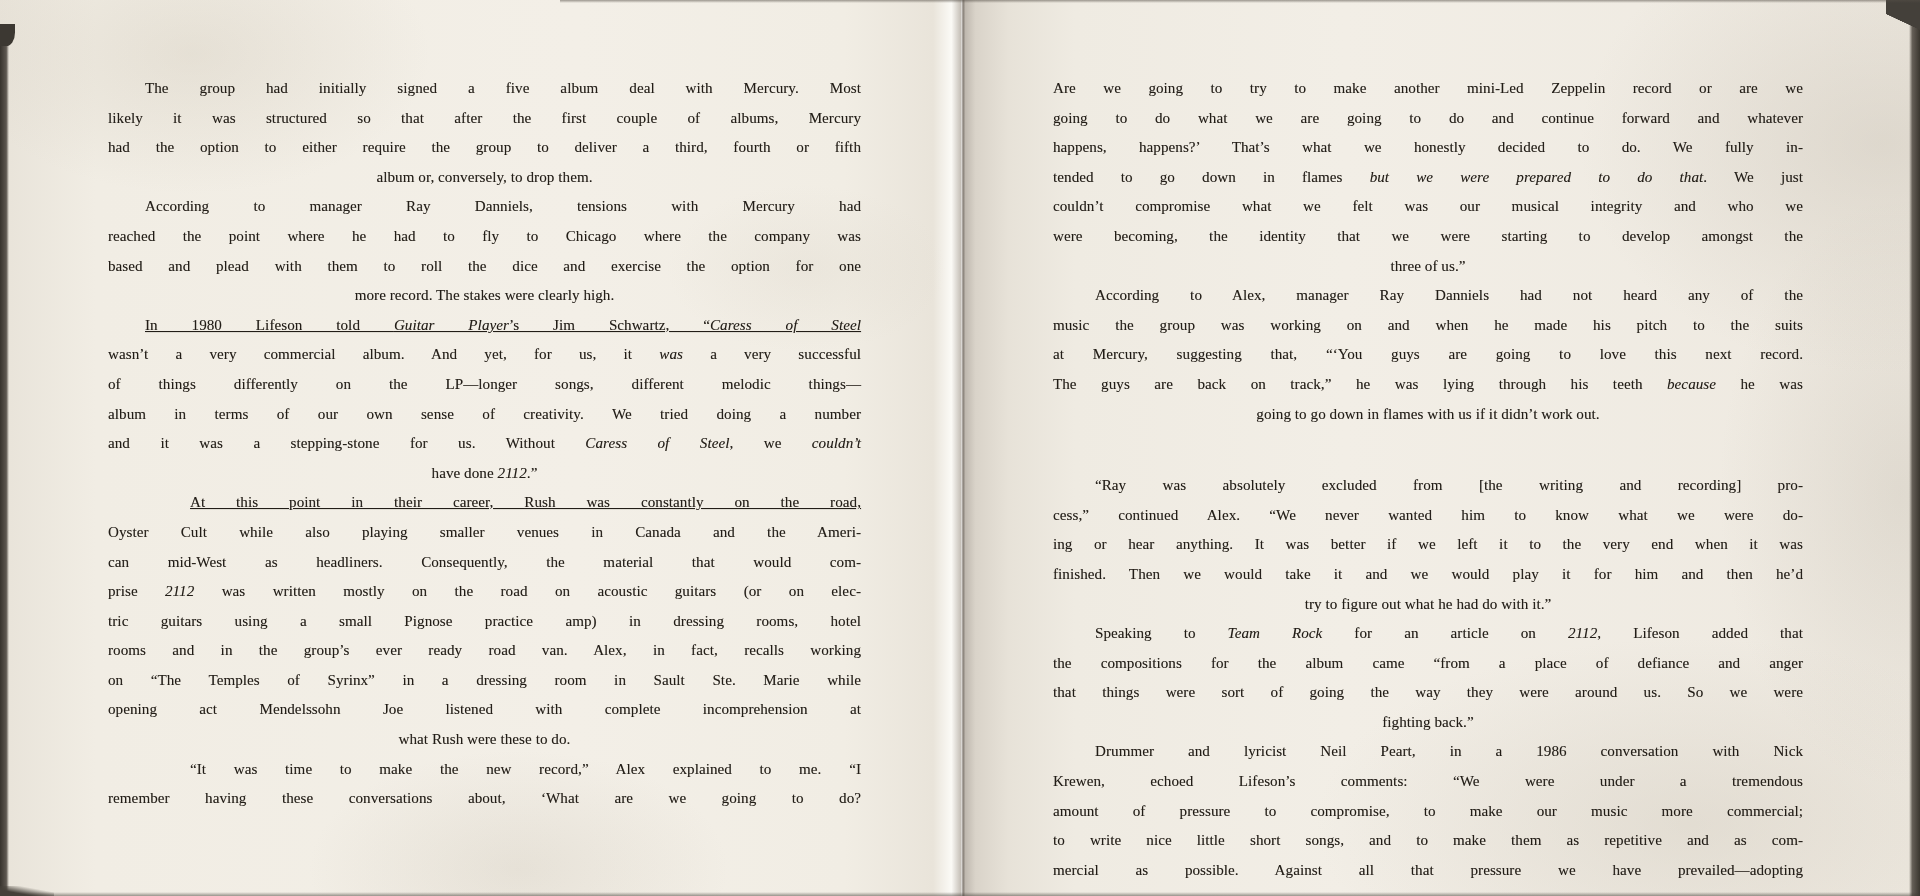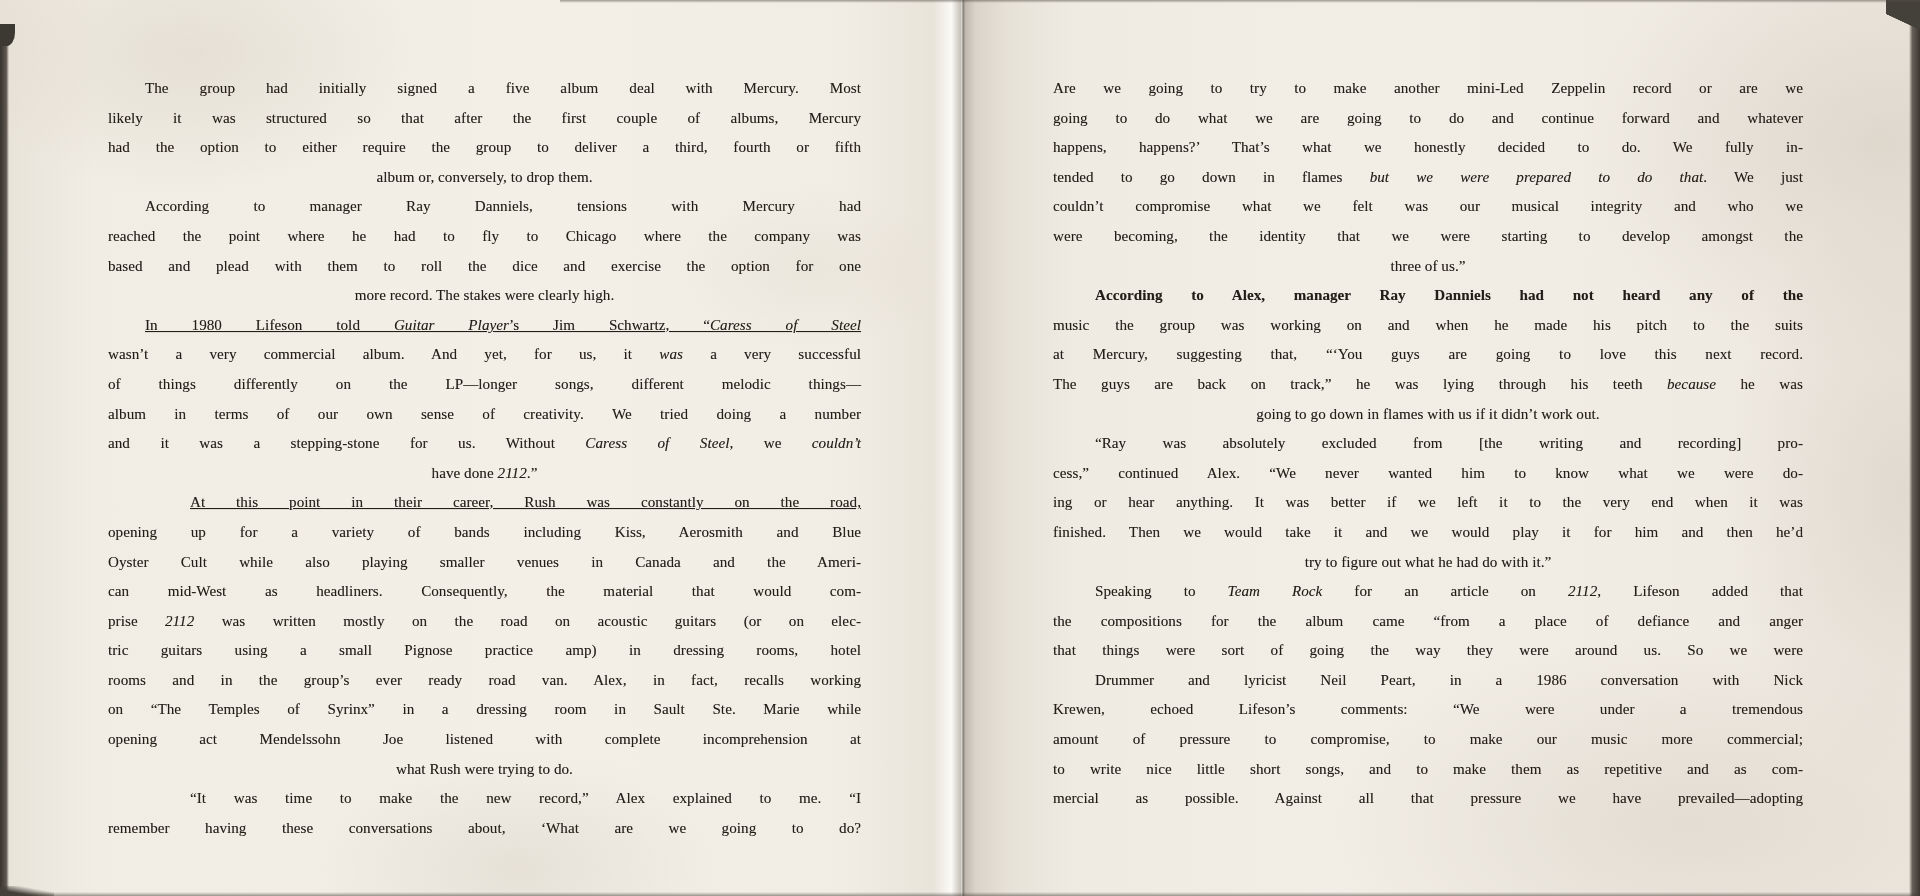--- a/index.html
+++ b/index.html
@@ -106,63 +106,63 @@
       <div class="para">
         <div class="line j" style="text-indent: 37px; text-decoration: underline;"><span>In 1980 Lifeson told </span><i>Guitar Player</i><span>’s Jim Schwartz, “</span><i>Caress of Steel</i></div>
         <div class="line j"><span>wasn’t a very commercial album. And yet, for us, it </span><i>was</i><span> a very successful</span></div>
         <div class="line j"><span>of things differently on the LP—longer songs, different melodic things—</span></div>
         <div class="line j"><span>album in terms of our own sense of creativity. We tried doing a number</span></div>
         <div class="line j"><span>and it was a stepping-stone for us. Without </span><i>Caress of Steel</i><span>, we </span><i>couldn’t</i></div>
         <div class="line l"><span>have done </span><i>2112</i><span>.”</span></div>
       </div>
       <div class="para">
         <div class="line j" style="text-indent: 82px; text-decoration: underline;"><span>At this point in their career, Rush was constantly on the road,</span></div>
-        <div class="line j"><span>opening up for a variety of bands including Kiss, Aerosmith and Blue</span></div>
         <div class="line j"><span>Oyster Cult while also playing smaller venues in Canada and the Ameri-</span></div>
         <div class="line j"><span>can mid-West as headliners. Consequently, the material that would com-</span></div>
         <div class="line j"><span>prise </span><i>2112</i><span> was written mostly on the road on acoustic guitars (or on elec-</span></div>
         <div class="line j"><span>tric guitars using a small Pignose practice amp) in dressing rooms, hotel</span></div>
         <div class="line j"><span>rooms and in the group’s ever ready road van. Alex, in fact, recalls working</span></div>
         <div class="line j"><span>on “The Temples of Syrinx” in a dressing room in Sault Ste. Marie while</span></div>
         <div class="line j"><span>opening act Mendelssohn Joe listened with complete incomprehension at</span></div>
-        <div class="line l"><span>what Rush were trying to do.</span></div>
+        <div class="line l"><span>what Rush were these to do.</span></div>
       </div>
       <div class="para">
         <div class="line j" style="text-indent: 82px;"><span>“It was time to make the new record,” Alex explained to me. “I</span></div>
         <div class="line j"><span>remember having these conversations about, ‘What are we going to do?</span></div>
       </div>
     </div>
   <div class="page-text right" id="right-page">
       <div class="para">
         <div class="line j"><span>Are we going to try to make another mini-Led Zeppelin record or are we</span></div>
         <div class="line j"><span>going to do what we are going to do and continue forward and whatever</span></div>
         <div class="line j"><span>happens, happens?’ That’s what we honestly decided to do. We fully in-</span></div>
         <div class="line j"><span>tended to go down in flames </span><i>but we were prepared to do that</i><span>. We just</span></div>
         <div class="line j"><span>couldn’t compromise what we felt was our musical integrity and who we</span></div>
         <div class="line j"><span>were becoming, the identity that we were starting to develop amongst the</span></div>
         <div class="line l"><span>three of us.”</span></div>
       </div>
       <div class="para">
-        <div class="line j" style="text-indent: 42px; font-weight: bold;"><span>According to Alex, manager Ray Danniels had not heard any of the</span></div>
+        <div class="line j" style="text-indent: 42px;"><span>According to Alex, manager Ray Danniels had not heard any of the</span></div>
         <div class="line j"><span>music the group was working on and when he made his pitch to the suits</span></div>
         <div class="line j"><span>at Mercury, suggesting that, “‘You guys are going to love this next record.</span></div>
         <div class="line j"><span>The guys are back on track,” he was lying through his teeth </span><i>because</i><span> he was</span></div>
         <div class="line l"><span>going to go down in flames with us if it didn’t work out.</span></div>
       </div>
       <div class="para">
-        <div class="line j" style="text-indent: 42px;"><span>“Ray was absolutely excluded from [the writing and recording] pro-</span></div>
+        <div class="line j" style="text-indent: 42px; margin-top: 42px;"><span>“Ray was absolutely excluded from [the writing and recording] pro-</span></div>
         <div class="line j"><span>cess,” continued Alex. “We never wanted him to know what we were do-</span></div>
         <div class="line j"><span>ing or hear anything. It was better if we left it to the very end when it was</span></div>
         <div class="line j"><span>finished. Then we would take it and we would play it for him and then he’d</span></div>
         <div class="line l"><span>try to figure out what he had do with it.”</span></div>
       </div>
       <div class="para">
         <div class="line j" style="text-indent: 42px;"><span>Speaking to </span><i>Team Rock</i><span> for an article on </span><i>2112</i><span>, Lifeson added that</span></div>
         <div class="line j"><span>the compositions for the album came “from a place of defiance and anger</span></div>
         <div class="line j"><span>that things were sort of going the way they were around us. So we were</span></div>
+        <div class="line l"><span>fighting back.”</span></div>
       </div>
       <div class="para">
         <div class="line j" style="text-indent: 42px;"><span>Drummer and lyricist Neil Peart, in a 1986 conversation with Nick</span></div>
         <div class="line j"><span>Krewen, echoed Lifeson’s comments: “We were under a tremendous</span></div>
         <div class="line j"><span>amount of pressure to compromise, to make our music more commercial;</span></div>
         <div class="line j"><span>to write nice little short songs, and to make them as repetitive and as com-</span></div>
         <div class="line j"><span>mercial as possible. Against all that pressure we have prevailed—adopting</span></div>
       </div>
     </div>
 </div>

